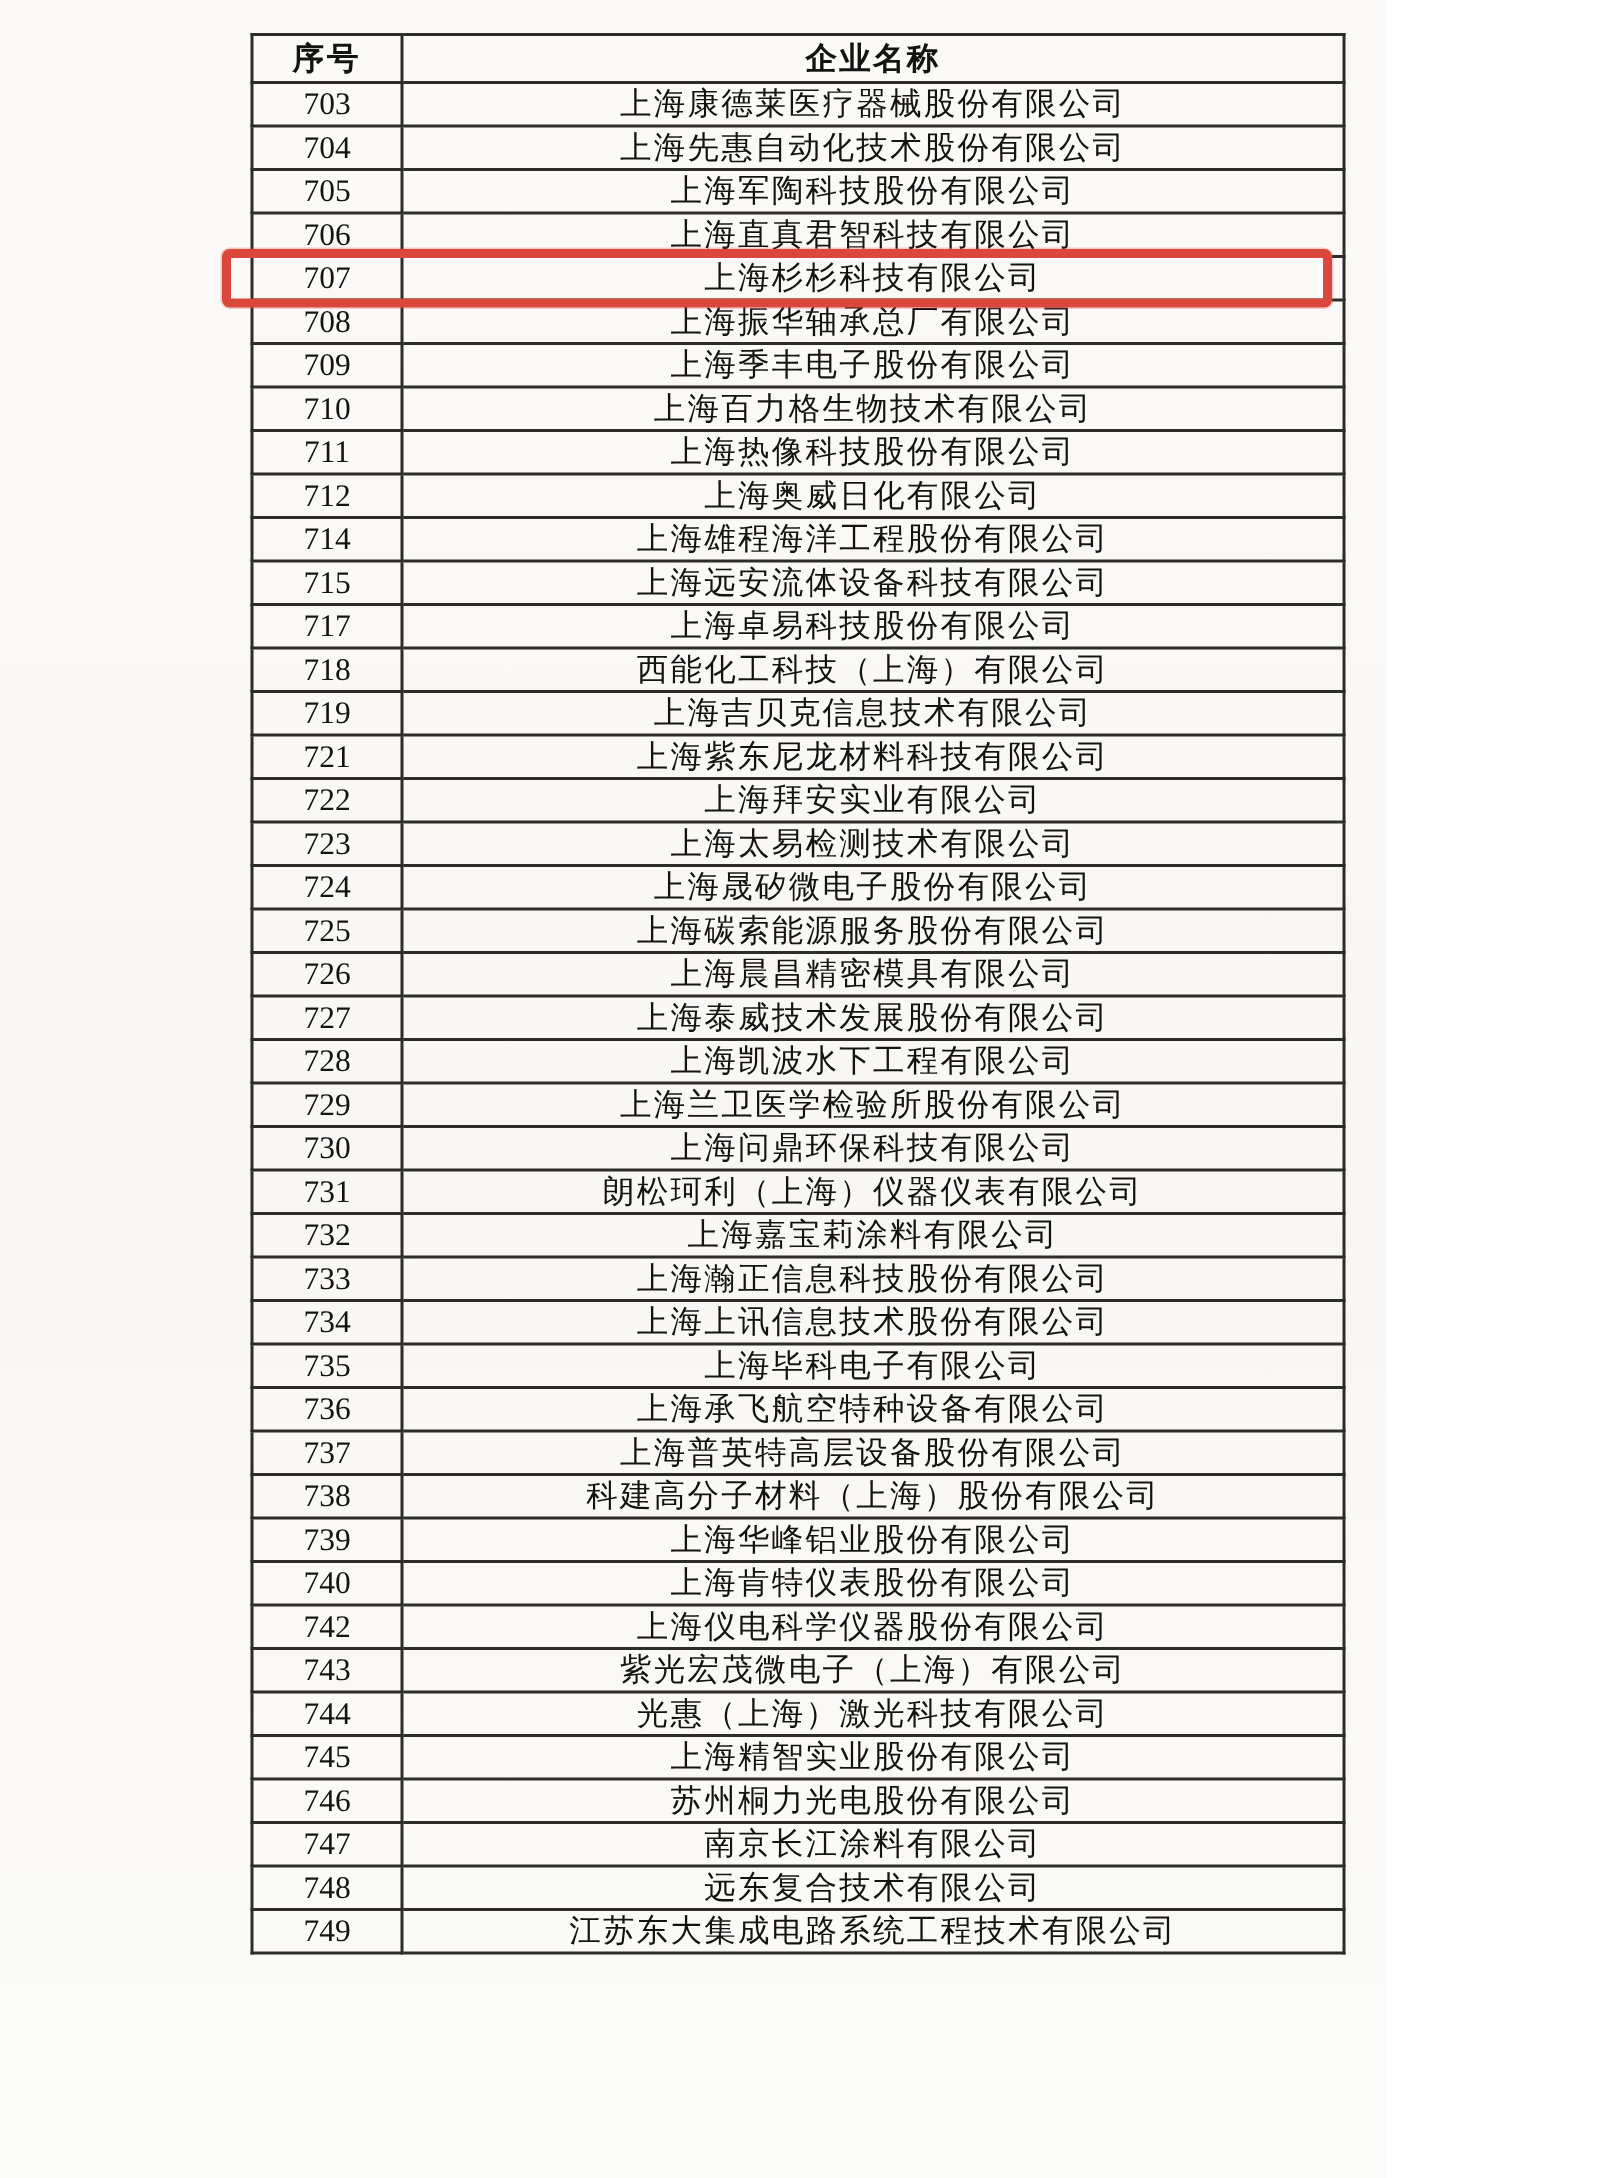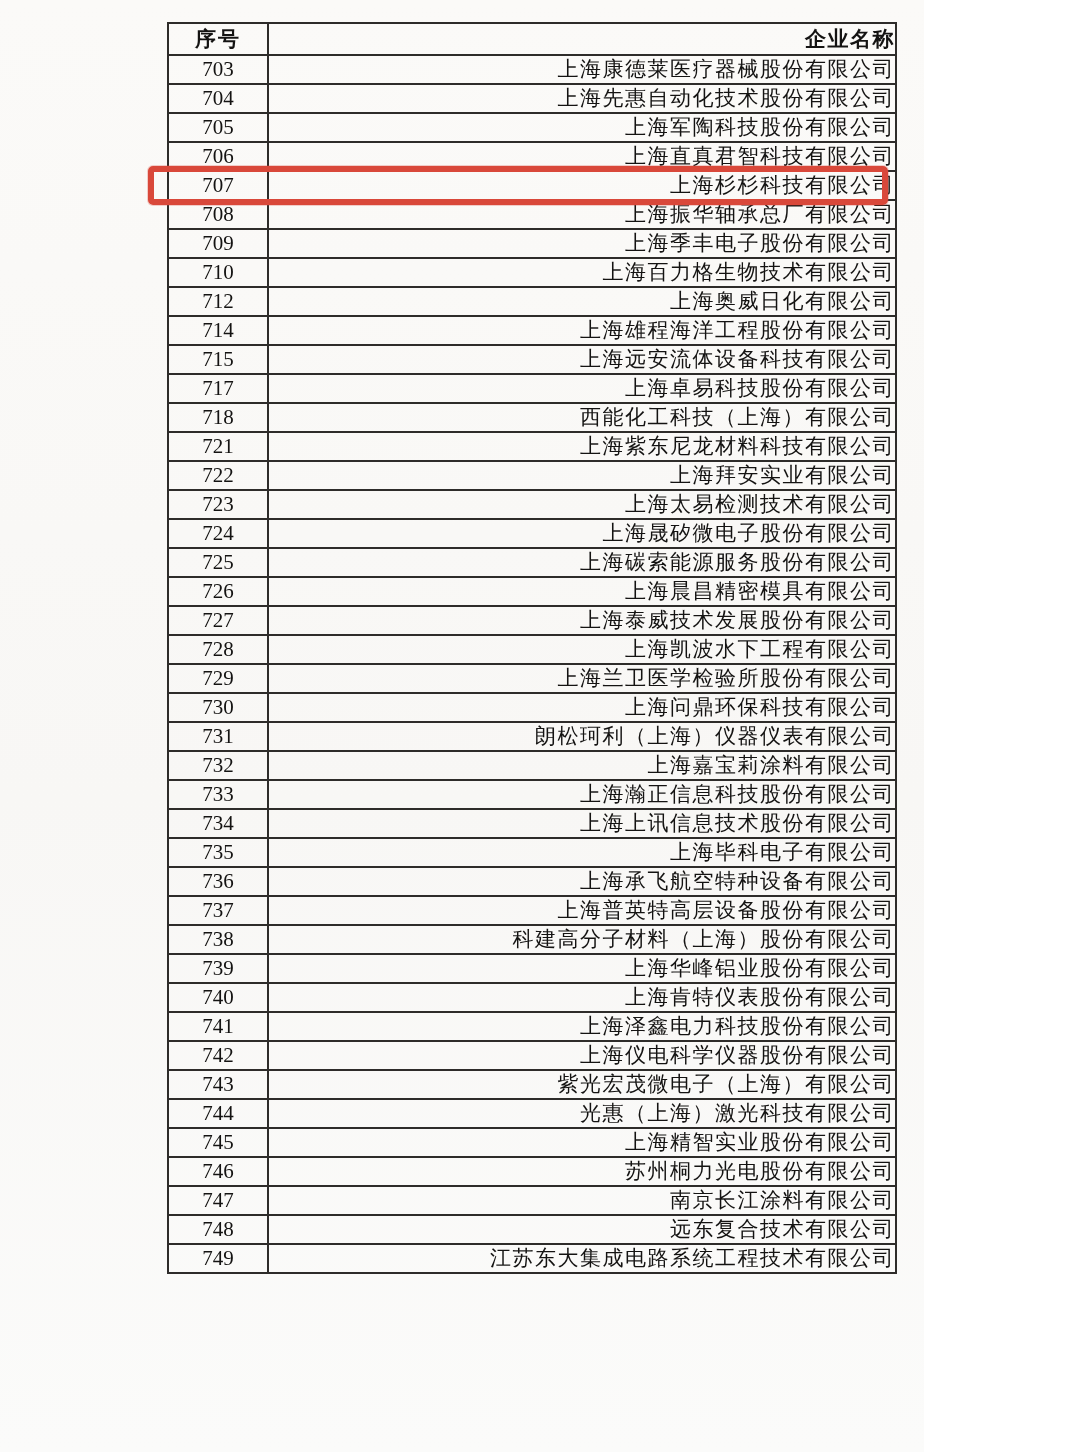--- a/index.html
+++ b/index.html
@@ -35,21 +35,21 @@
     overflow: hidden;
     white-space: nowrap;
   }
   th.col-no, td.cell-no {
     width: 98px;
     text-align: center;
     font-size: 21px;
     color: #141312;
   }
   th.col-name, td.cell-name {
-    text-align: right;
+    text-align: center;
     padding-left: 12px;
     font-size: 21px;
     color: #141312;
     letter-spacing: 1.5px;
   }
   thead th {
     height: 30px;
     font-weight: bold;
     font-size: 22px;
     text-align: center;
@@ -108,40 +108,48 @@
         </tr>
         <tr>
           <td class="cell-no">709</td>
           <td class="cell-name">上海季丰电子股份有限公司</td>
         </tr>
         <tr>
           <td class="cell-no">710</td>
           <td class="cell-name">上海百力格生物技术有限公司</td>
         </tr>
         <tr>
+          <td class="cell-no">711</td>
+          <td class="cell-name">上海热像科技股份有限公司</td>
+        </tr>
+        <tr>
           <td class="cell-no">712</td>
           <td class="cell-name">上海奥威日化有限公司</td>
         </tr>
         <tr>
           <td class="cell-no">714</td>
           <td class="cell-name">上海雄程海洋工程股份有限公司</td>
         </tr>
         <tr>
           <td class="cell-no">715</td>
           <td class="cell-name">上海远安流体设备科技有限公司</td>
         </tr>
         <tr>
           <td class="cell-no">717</td>
           <td class="cell-name">上海卓易科技股份有限公司</td>
         </tr>
         <tr>
           <td class="cell-no">718</td>
           <td class="cell-name">西能化工科技（上海）有限公司</td>
         </tr>
         <tr>
+          <td class="cell-no">719</td>
+          <td class="cell-name">上海吉贝克信息技术有限公司</td>
+        </tr>
+        <tr>
           <td class="cell-no">721</td>
           <td class="cell-name">上海紫东尼龙材料科技有限公司</td>
         </tr>
         <tr>
           <td class="cell-no">722</td>
           <td class="cell-name">上海拜安实业有限公司</td>
         </tr>
         <tr>
           <td class="cell-no">723</td>
           <td class="cell-name">上海太易检测技术有限公司</td>
@@ -206,24 +214,20 @@
           <td class="cell-no">738</td>
           <td class="cell-name">科建高分子材料（上海）股份有限公司</td>
         </tr>
         <tr>
           <td class="cell-no">739</td>
           <td class="cell-name">上海华峰铝业股份有限公司</td>
         </tr>
         <tr>
           <td class="cell-no">740</td>
           <td class="cell-name">上海肯特仪表股份有限公司</td>
-        </tr>
-        <tr>
-          <td class="cell-no">741</td>
-          <td class="cell-name">上海泽鑫电力科技股份有限公司</td>
         </tr>
         <tr>
           <td class="cell-no">742</td>
           <td class="cell-name">上海仪电科学仪器股份有限公司</td>
         </tr>
         <tr>
           <td class="cell-no">743</td>
           <td class="cell-name">紫光宏茂微电子（上海）有限公司</td>
         </tr>
         <tr>

